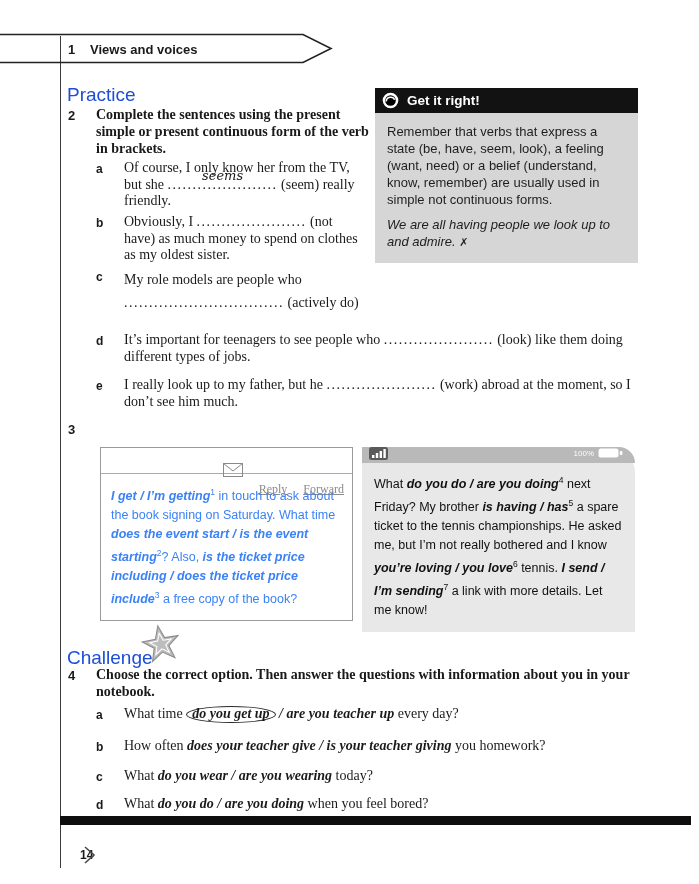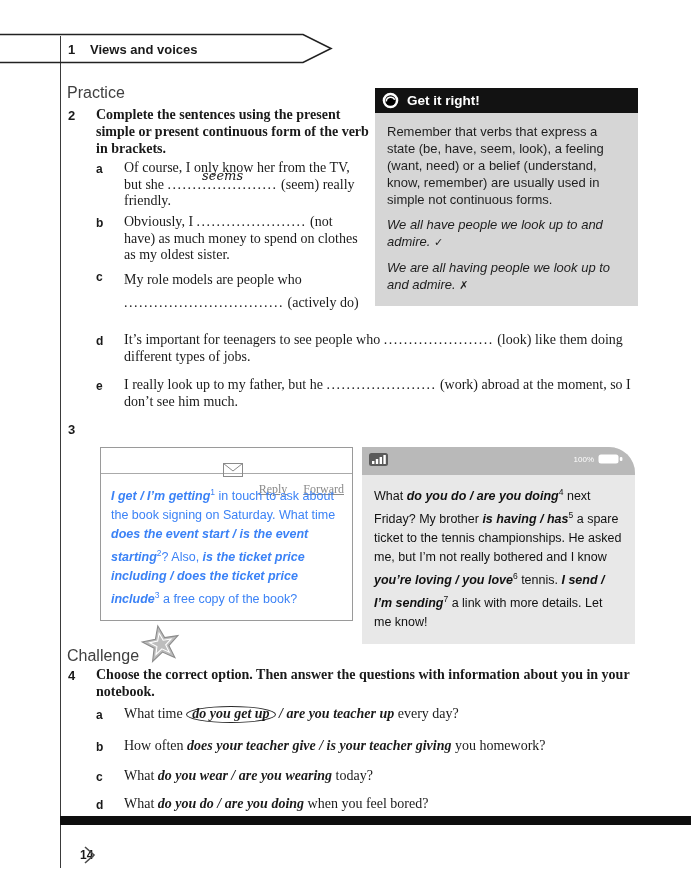--- a/index.html
+++ b/index.html
@@ -8,21 +8,21 @@
           font-family:"Liberation Serif", serif; color:#1a1a1a; overflow:hidden; margin:0 auto; }
 
   .vline { position:absolute; left:60px; top:36px; height:832px; width:1px; background:#3a3a3a; }
 
   
   .tab { position:absolute; left:0; top:33px; width:340px; height:31px; }
   .tab svg { position:absolute; left:0; top:0; }
   .tab-num   { position:absolute; left:68px; top:9px; font:bold 13px "Liberation Sans", sans-serif; }
   .tab-title { position:absolute; left:90px; top:9px; font:bold 13px "Liberation Sans", sans-serif; }
 
-  .h-sans { font-family:"Liberation Sans", sans-serif; font-size:16px; color:#404040; }
+  .h-sans { font-family:"Liberation Sans", sans-serif; font-size:19px; color:#1d4ed8; }
   .practice  { position:absolute; left:67px; top:84px; }
   .challenge { position:absolute; left:67px; top:647px; }
   .star { position:absolute; left:141px; top:624px; }
 
   .ex-head { position:absolute; display:flex; }
   .num { flex:0 0 28px; font:bold 13px "Liberation Sans", sans-serif; padding-top:2px; }
   .instr { font-weight:bold; font-size:14px; line-height:17px; }
   .ex2-head { left:68px; top:106px; width:312px; }
   .ex3-head { left:68px; top:420px; width:570px; }
   .ex4-head { left:68px; top:666px; width:578px; }
@@ -58,21 +58,21 @@
   .mail-links { margin-left:auto; display:flex; gap:16px; }
   .mail-link { font-family:"Liberation Serif", serif; font-size:12px; color:#8a8a8a;
                text-decoration:underline; }
   .email-body { padding:9px 10px 11px; font-size:12.5px; line-height:19px; color:#3b82f6; }
   .opt { font-weight:bold; font-style:italic; }
   .supn { font-size:8.5px; vertical-align:5px; font-style:normal; font-weight:normal; }
 
   
   .phone { position:absolute; left:362px; top:447px; width:273px; background:#e8e8e8;
            border-top-right-radius:26px; font-family:"Liberation Sans", sans-serif; }
-  .phone-bar { height:28px; background:#b9b9b9; border-top-right-radius:26px; display:flex;
+  .phone-bar { height:16px; background:#b9b9b9; border-top-right-radius:26px; display:flex;
                align-items:center; padding:0 12px 4px 7px; }
   .bat-label { margin-left:auto; font-size:8px; color:#fdfdfd; margin-right:4px; }
   .phone-body { padding:8px 12px 12px; font-size:12.5px; line-height:19px; color:#111; }
 
   .circled { display:inline-block; border:1.3px solid #2a2a2a; border-radius:50%;
              padding:0 5px 1px; line-height:14px; }
 
   .bottom-bar { position:absolute; left:60px; top:816px; width:631px; height:9px; background:#0e0e0e; }
   .footer-num { position:absolute; left:64px; top:848px; font:bold 12px "Liberation Sans", sans-serif;margin-left:16px; }
   .footer-chev { position:absolute; left:84px; top:845px; }
@@ -138,21 +138,20 @@
     <div class="gir-header">
       <svg width="17" height="17" viewBox="0 0 17 17">
         <circle cx="8.5" cy="8.5" r="7.8" fill="#ffffff"></circle>
         <circle cx="8.5" cy="8.5" r="5.3" fill="#000000"></circle>
         <path d="M4.3 9.4 a4.4 4.4 0 0 1 8.4 -1.6" fill="none" stroke="#ffffff" stroke-width="1.5"></path>
       </svg>
       <span class="gir-title">Get it right!</span>
     </div>
     <div class="gir-body">
       <div>Remember that verbs that express a state (be, have, seem, look), a feeling (want, need) or a belief (understand, know, remember) are usually used in simple not continuous forms.</div>
-      <div class="gir-ex"><span>We all have people we look up to and admire.</span> <span class="mark">✓</span></div>
       <div class="gir-ex"><span>We are all having people we look up to and admire.</span> <span class="mark">✗</span></div>
     </div>
   </div>
 
   <div class="ex-head ex3-head">
     <span class="num">3</span>
   </div>
 
   <div class="email">
     <div class="email-header">

